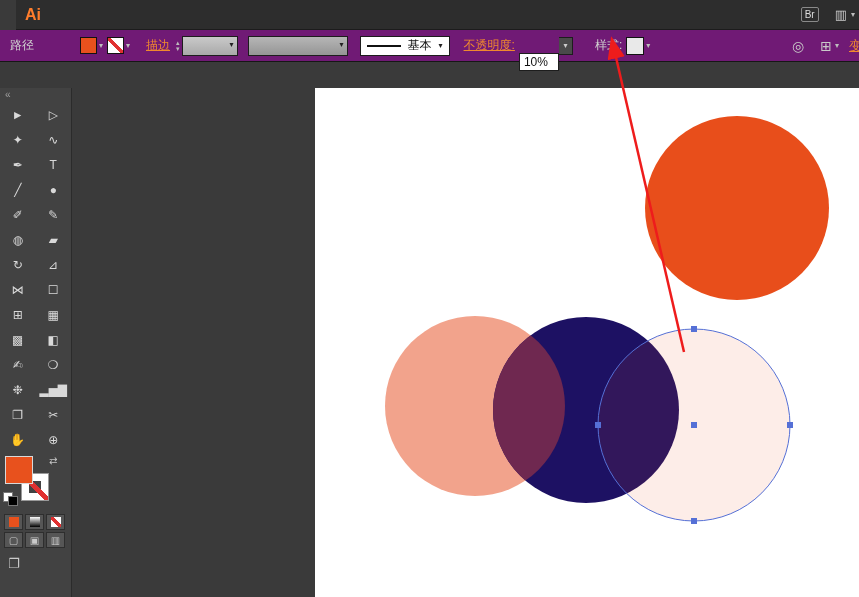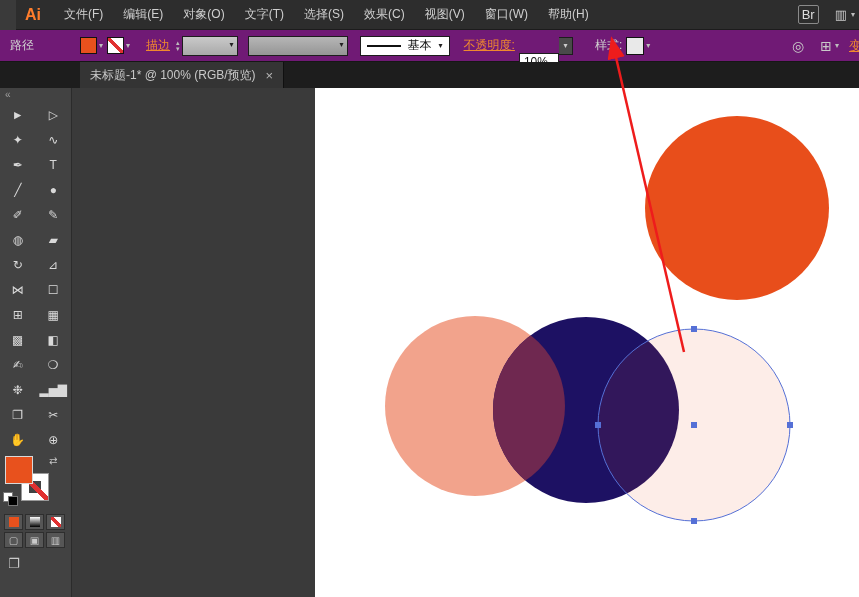--- a/index.html
+++ b/index.html
@@ -6,21 +6,21 @@
   .window{position:relative;width:859px;height:597px;overflow:hidden;background:#3a3a3a;
           font-family:"Liberation Sans","DejaVu Sans",sans-serif;-webkit-user-select:none;user-select:none;}
 
   
   .menubar{position:absolute;left:16px;top:0;width:100%;height:30px;background:#2d2d2d;
            border-bottom:1px solid #1c1c1c;display:flex;align-items:center;color:#cfcfcf;
            font-size:12px;box-sizing:border-box;justify-content:space-between;}
   .ai-logo{color:#ff7d2c;font-weight:bold;font-size:16px;padding:0 13px 0 9px;}
   .menu-item{padding:0 10px;cursor:default;white-space:nowrap;}
   .menubar-right{margin-left:auto;display:flex;align-items:center;gap:16px;padding-right:20px;}
-  .br-badge{border:1px solid #8a8a8a;border-radius:2px;font-size:13px;padding:1px 3px;color:#ddd;}
+  .br-badge{border:1px solid #8a8a8a;border-radius:2px;font-size:10px;padding:1px 3px;color:#ddd;}
   .workspace{display:flex;align-items:center;gap:4px;color:#c9c9c9;font-size:13px;}
   .dd{font-size:8px;color:#bdbdbd;}
 
   
   .controlbar{position:absolute;left:0;top:30px;width:100%;height:32px;background:#701a75;
               border-bottom:1px solid #161616;display:flex;align-items:center;color:#c9c9c9;
               font-size:12px;box-sizing:border-box;padding-left:10px;}
   .cb-label{color:#cfcfcf;white-space:nowrap;}
   .cb-link{color:#f08a2e;text-decoration:underline;cursor:pointer;white-space:nowrap;}
   .swatch-group{display:flex;align-items:center;gap:2px;}
@@ -87,32 +87,20 @@
   
   .annotation{position:absolute;left:0;top:0;width:859px;height:597px;z-index:99;pointer-events:none;}
 </style>
 </head>
 <body>
 
 <div class="window">
 
   <div class="menubar">
     <span class="ai-logo">Ai</span>
-    <div style="display:flex;">
-
-    <span class="menu-item">文件(F)</span>
-        <span class="menu-item">编辑(E)</span>
-        <span class="menu-item">对象(O)</span>
-        <span class="menu-item">文字(T)</span>
-        <span class="menu-item">选择(S)</span>
-        <span class="menu-item">效果(C)</span>
-        <span class="menu-item">视图(V)</span>
-        <span class="menu-item">窗口(W)</span>
-        <span class="menu-item">帮助(H)</span>
-      </div>
     <div class="menubar-right">
       <span class="br-badge">Br</span>
       <span class="workspace">
         <span>▥</span>
         <span class="dd">▾</span>
       </span>
     </div>
   </div>
 
   <div class="controlbar">
@@ -154,26 +142,20 @@
       <span class="dd">▾</span>
     </span>
     <span class="cb-icon" style="margin-left:auto;">◎</span>
     <span class="cb-icon ml16">
       <span>⊞</span>
       <span class="dd">▾</span>
     </span>
     <span class="cb-link transform-link ml10">变</span>
   </div>
 
-  <div class="tabbar">
-    <div class="tab">
-      <span>未标题-1* @ 100% (RGB/预览)</span>
-      <span class="tab-close">×</span>
-    </div>
-  </div>
 
   <div class="toolbar">
     <div class="toolbar-head">«</div>
     <div class="tools-grid">
 
     <div class="tool">►</div>
         <div class="tool">▷</div>
         <div class="tool">✦</div>
         <div class="tool">∿</div>
         <div class="tool">✒</div>

